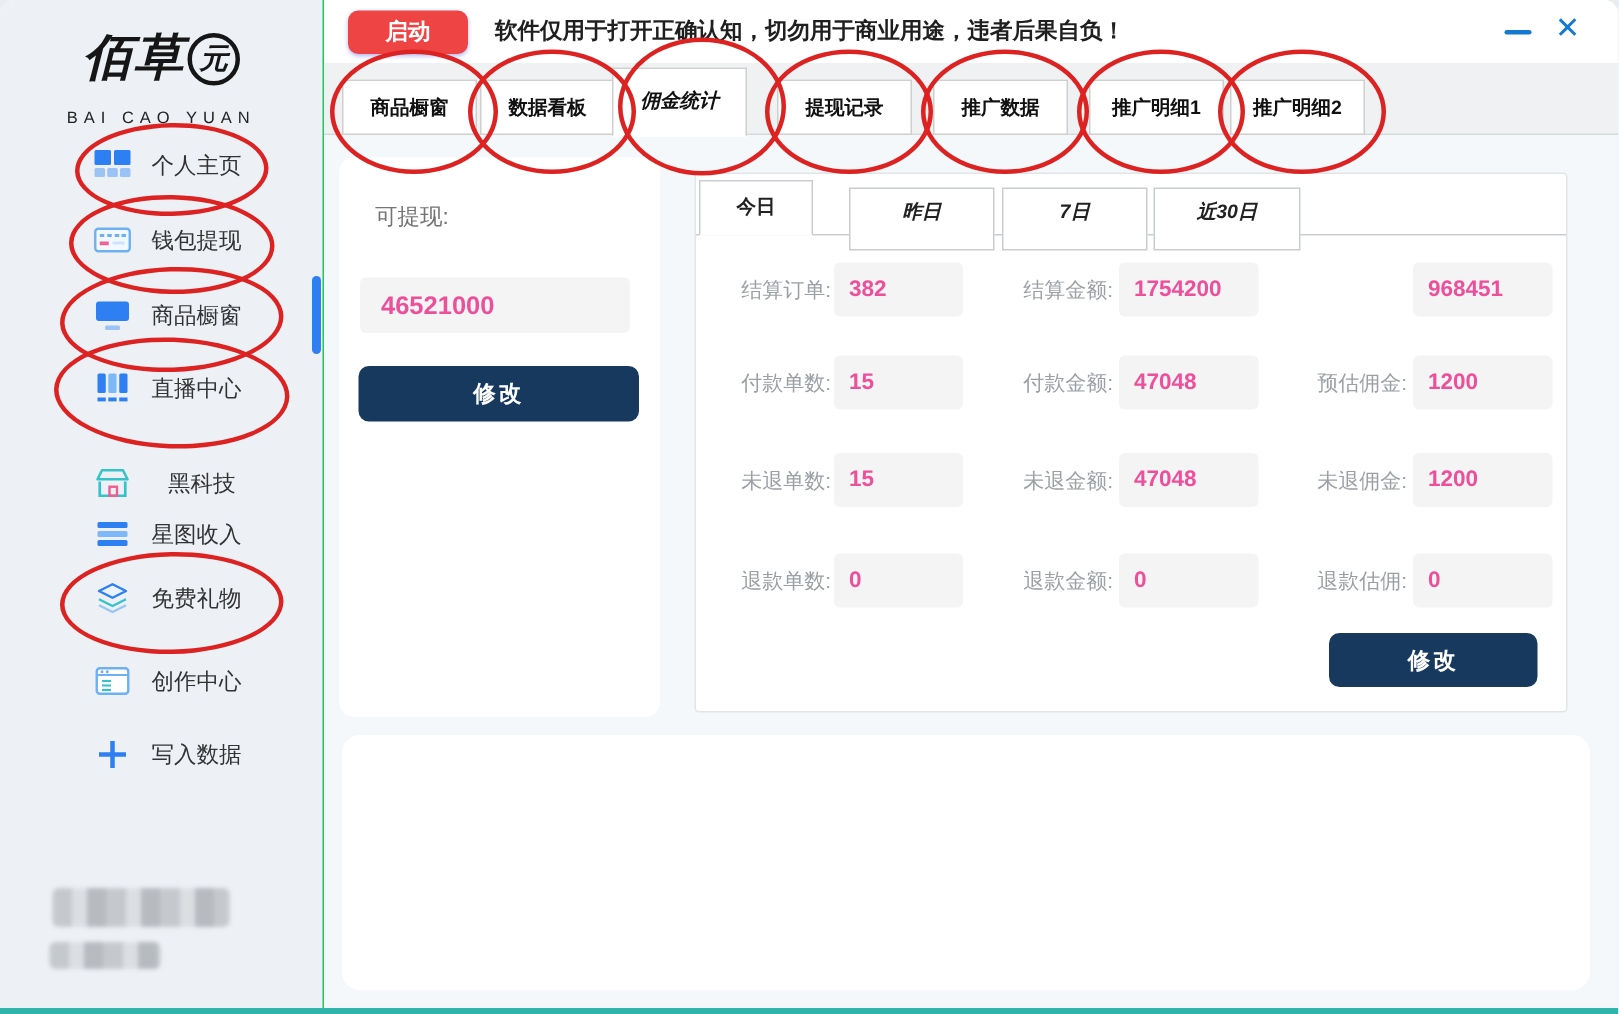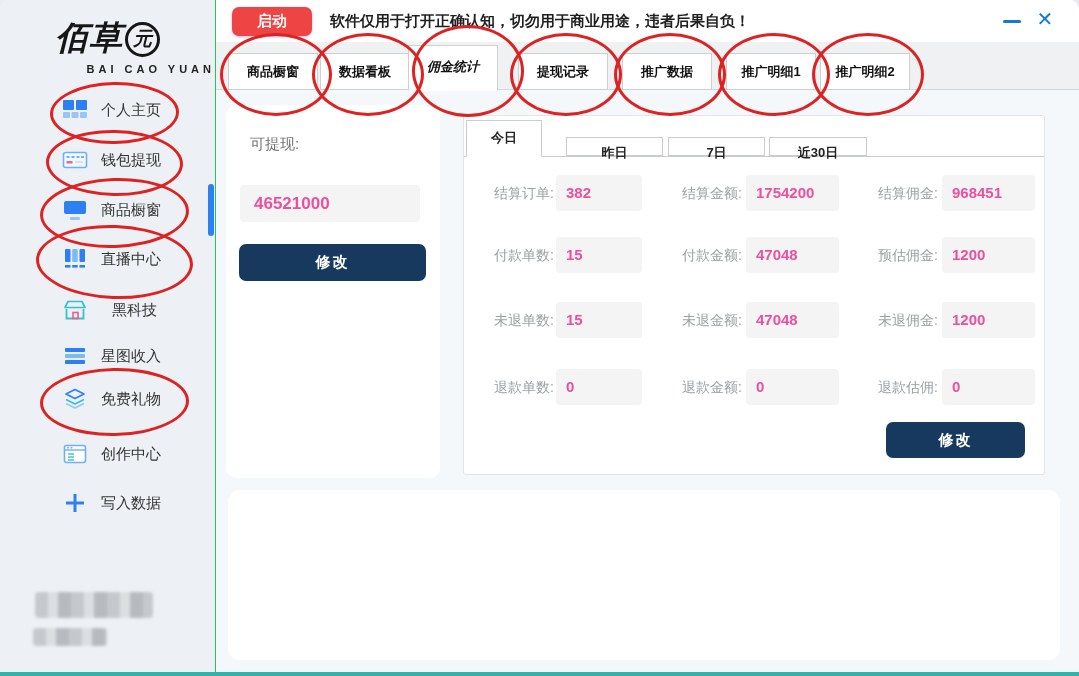--- a/index.html
+++ b/index.html
@@ -3,21 +3,21 @@
 <meta charset="utf-8">
 <style>
   html,body{margin:0;padding:0;background:#e9edf1;font-family:"Liberation Sans","DejaVu Sans",sans-serif;}
   #app{position:relative;width:1079px;height:676px;background:#fff;overflow:hidden;border-radius:10px 10px 0 0;}
 
   
   #sidebar{position:absolute;left:0;top:0;width:215px;height:672px;background:#edf1f5;border-right:1px solid #22c55e;}
   #logo{position:absolute;left:0;top:16px;width:215px;text-align:center;}
   #logo .logo-main{font-size:33px;font-weight:800;font-style:italic;color:#161616;letter-spacing:1px;}
   #logo .logo-circle{display:inline-flex;align-items:center;justify-content:center;width:29px;height:29px;border:3px solid #161616;border-radius:50%;font-size:19px;font-weight:800;font-style:italic;color:#161616;vertical-align:4px;margin-left:2px;}
-  #logo .logo-sub{margin-top:2px;font-size:11px;letter-spacing:4px;color:#222;font-weight:700;text-align:right;}
+  #logo .logo-sub{margin-top:12px;font-size:11px;letter-spacing:4px;color:#222;font-weight:400;}
   .side-item{position:absolute;left:62px;height:36px;display:flex;align-items:center;gap:13px;cursor:pointer;}
   .side-icon{width:26px;height:24px;display:inline-flex;}
   .side-label{font-size:15px;color:#333;white-space:nowrap;}
   .active-bar{position:absolute;left:208px;width:6px;height:52px;background:#2e7ff2;border-radius:3px;z-index:5;}
   .redact{position:absolute;border-radius:4px;filter:blur(1.5px);opacity:.85;background:repeating-linear-gradient(90deg,#bfc3c8 0 13px,#d9dcdf 13px 23px,#aeb2b7 23px 36px);}
 
   
   #topbar{position:absolute;left:216px;top:0;right:0;height:42px;background:#fff;}
   #startBtn{position:absolute;left:16px;top:7px;width:80px;height:29px;background:#ef4444;color:#fff;font-size:15px;font-weight:700;border:none;border-radius:7px;cursor:pointer;box-shadow:0 1px 3px rgba(60,76,217,.4);}
   #warning{position:absolute;left:114px;top:0;line-height:42px;font-size:15px;font-weight:700;color:#1f1f1f;white-space:nowrap;}
@@ -38,21 +38,21 @@
   #wcard{position:absolute;left:226px;top:105px;width:214px;height:373px;background:#fff;border-radius:10px;z-index:2;}
   #wlabel{position:absolute;left:24px;top:30px;font-size:15px;color:#737373;}
   #wamount{position:absolute;left:14px;top:80px;width:180px;height:37px;box-sizing:border-box;background:#f4f4f5;border-radius:4px;font-size:17px;font-weight:700;color:#ed4f9b;line-height:37px;padding-left:14px;cursor:text;}
   #wmodify{position:absolute;left:13px;top:139px;width:187px;height:37px;background:#17395e;border:none;border-radius:7px;color:#fff;font-size:15px;font-weight:700;letter-spacing:2px;cursor:pointer;}
 
   
   #scard{position:absolute;left:463px;top:115px;width:582px;height:360px;background:#fff;border:1px solid #e2e5e8;border-radius:3px;box-sizing:border-box;z-index:2;}
   #dateline{position:absolute;left:0;top:40px;width:580px;height:1px;background:#c9cdd1;}
   .date-tab{position:absolute;box-sizing:border-box;background:#fff;border:1px solid #c9cdd1;text-align:center;font-size:13px;font-weight:600;color:#222;cursor:pointer;z-index:2;}
   .date-tab.active{top:4px;height:37px;line-height:34px;border-bottom:1px solid #fff;z-index:3;}
-  .date-tab.inactive{top:21px;height:19px;line-height:30px;}
+  .date-tab.inactive{top:9px;height:42px;line-height:30px;font-style:italic;}
   .slabel{position:absolute;height:36px;line-height:36px;font-size:14px;color:#9ba0a5;text-align:right;white-space:nowrap;}
   .sbox{position:absolute;height:36px;box-sizing:border-box;background:#f4f4f5;border-radius:4px;line-height:36px;padding-left:10px;font-size:15px;font-weight:700;color:#ed4f9b;cursor:text;}
   #smodify{position:absolute;left:422px;top:306px;width:139px;height:36px;background:#17395e;border:none;border-radius:7px;color:#fff;font-size:15px;font-weight:700;letter-spacing:2px;cursor:pointer;}
 
   
   #bpanel{position:absolute;left:228px;top:490px;width:832px;height:170px;background:#fff;border-radius:12px;}
 
   
   #footerline{position:absolute;left:0;right:0;bottom:0;height:4px;background:#2fb4ac;}
 
@@ -118,21 +118,21 @@
             <rect x="17.5" y="2" width="5.5" height="13" rx="1" fill="#2e7ff2"></rect>
             <g fill="#2e7ff2">
               <rect x="3" y="18" width="5.5" height="2.6"></rect>
               <rect x="10.2" y="18" width="5.5" height="2.6"></rect>
               <rect x="17.5" y="18" width="5.5" height="2.6"></rect>
             </g>
           </svg>
         </span>
         <span class="side-label">直播中心</span>
       </div>
-      <div class="side-item" style="top: 292px; gap: 24px;">
+      <div class="side-item" style="top: 304px; gap: 24px;">
         <span class="side-icon">
           <svg width="26" height="24" viewBox="0 0 26 24">
             <path d="M4.5 11 L4.5 20.5 L21.5 20.5 L21.5 11" fill="none" stroke="#35c3cb" stroke-width="1.8"></path>
             <path d="M3 9.5 L6 3.5 L20 3.5 L23 9.5 L3 9.5 Z" fill="none" stroke="#35c3cb" stroke-width="1.7" stroke-linejoin="round"></path>
             <rect x="11" y="14.5" width="5" height="6" fill="none" stroke="#ef5d8f" stroke-width="1.6"></rect>
           </svg>
         </span>
         <span class="side-label">黑科技</span>
       </div>
       <div class="side-item" style="top: 338px;">
@@ -206,21 +206,20 @@
     <div id="dateline"></div>
     <button id="smodify">修改</button>
   <div class="date-tab active" style="left: 2px; width: 76px;">今日</div>
       <div class="date-tab inactive" style="left: 102px; width: 97px;">昨日</div>
       <div class="date-tab inactive" style="left: 204px; width: 97px;">7日</div>
       <div class="date-tab inactive" style="left: 305px; width: 98px;">近30日</div>
       <div class="slabel" style="top: 59px; left: 10px; width: 80px;">结算订单:</div>
       <div class="sbox" style="top: 59px; left: 92px; width: 86px;">382</div>
       <div class="slabel" style="top: 59px; left: 196px; width: 82px;">结算金额:</div>
       <div class="sbox" style="top: 59px; left: 282px; width: 93px;">1754200</div>
-      <div class="slabel" style="top: 59px; left: 392px; width: 82px;">结算佣金:</div>
       <div class="sbox" style="top: 59px; left: 478px; width: 93px;">968451</div>
       <div class="slabel" style="top: 121px; left: 10px; width: 80px;">付款单数:</div>
       <div class="sbox" style="top: 121px; left: 92px; width: 86px;">15</div>
       <div class="slabel" style="top: 121px; left: 196px; width: 82px;">付款金额:</div>
       <div class="sbox" style="top: 121px; left: 282px; width: 93px;">47048</div>
       <div class="slabel" style="top: 121px; left: 392px; width: 82px;">预估佣金:</div>
       <div class="sbox" style="top: 121px; left: 478px; width: 93px;">1200</div>
       <div class="slabel" style="top: 186px; left: 10px; width: 80px;">未退单数:</div>
       <div class="sbox" style="top: 186px; left: 92px; width: 86px;">15</div>
       <div class="slabel" style="top: 186px; left: 196px; width: 82px;">未退金额:</div>

